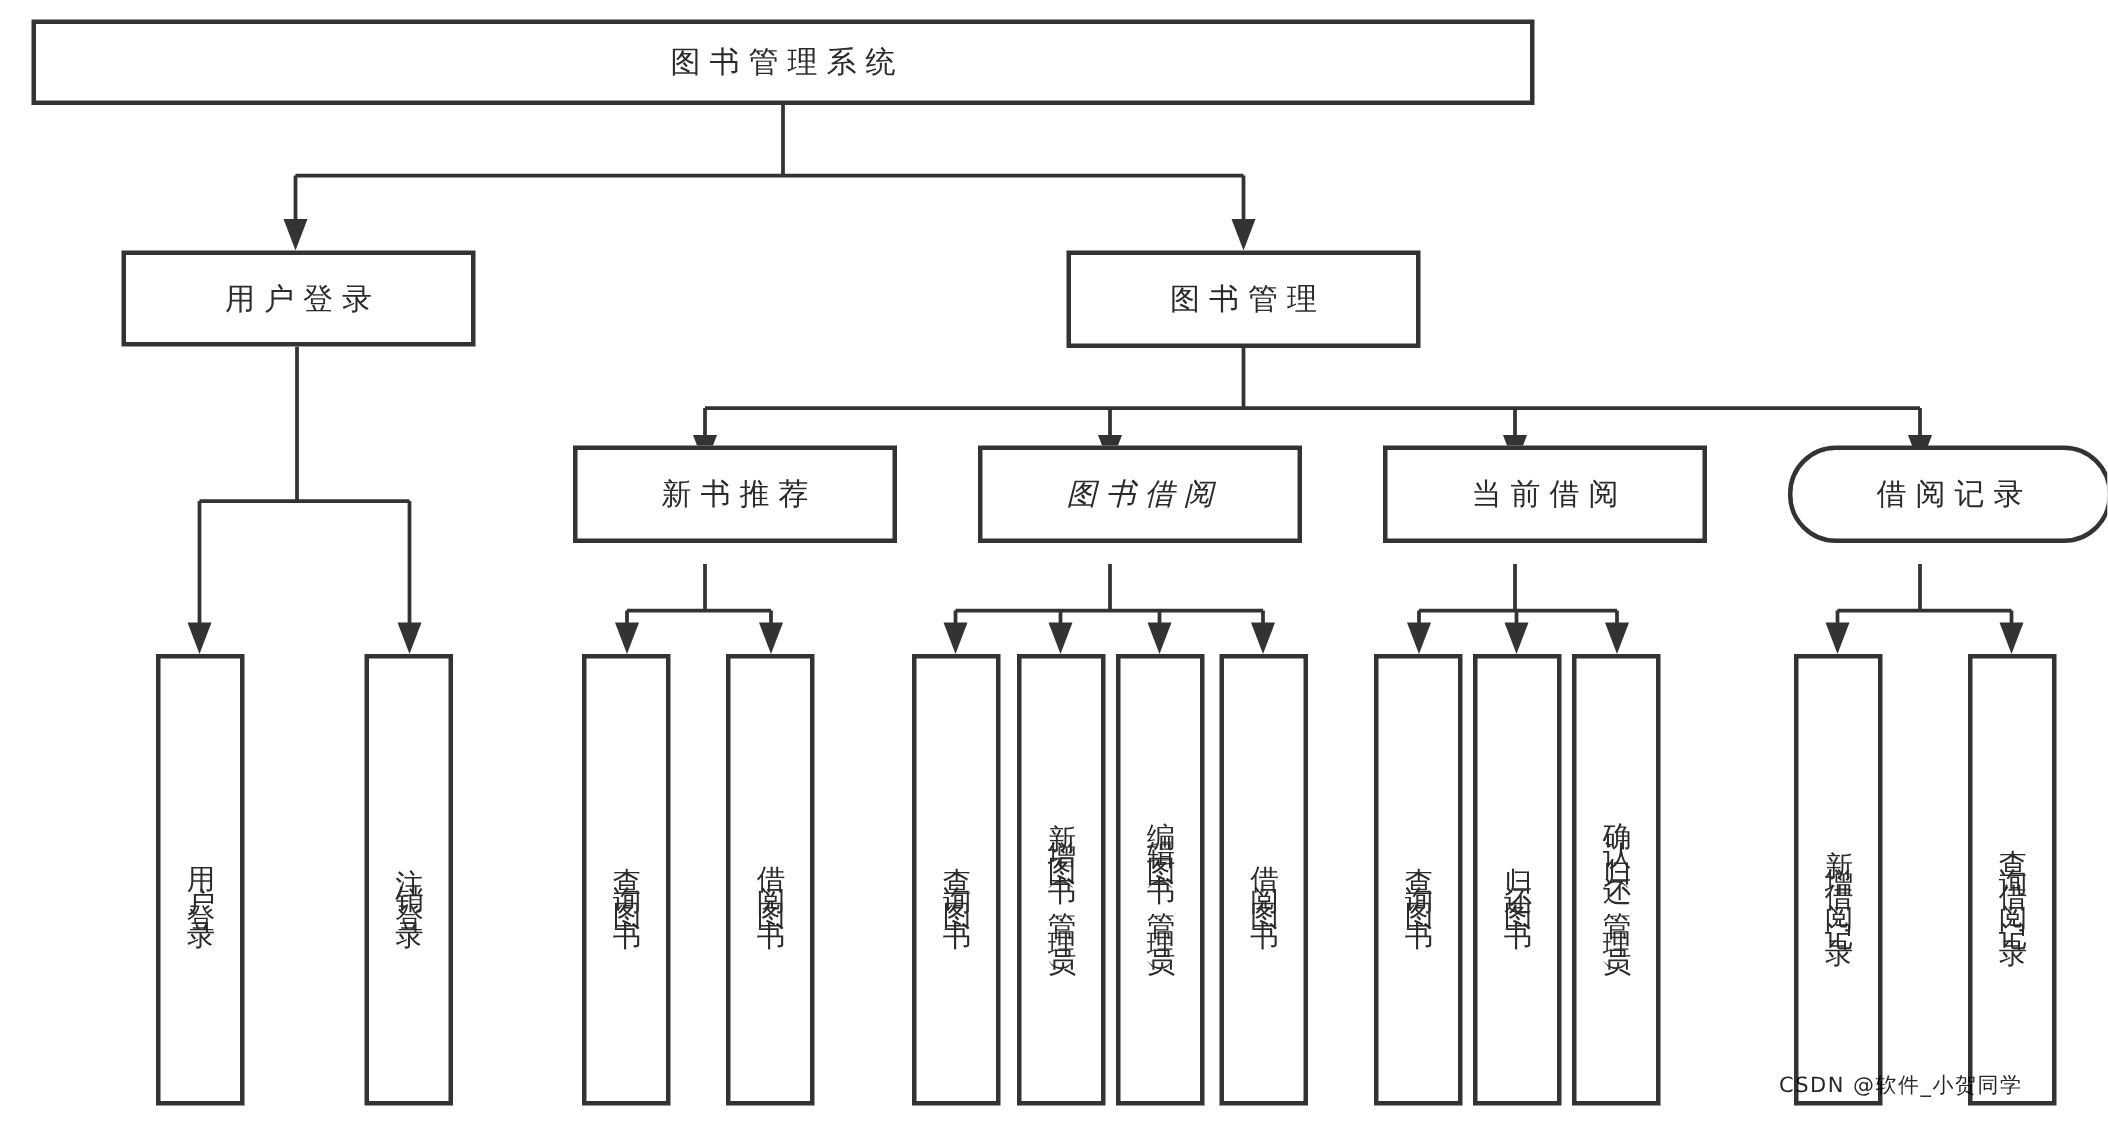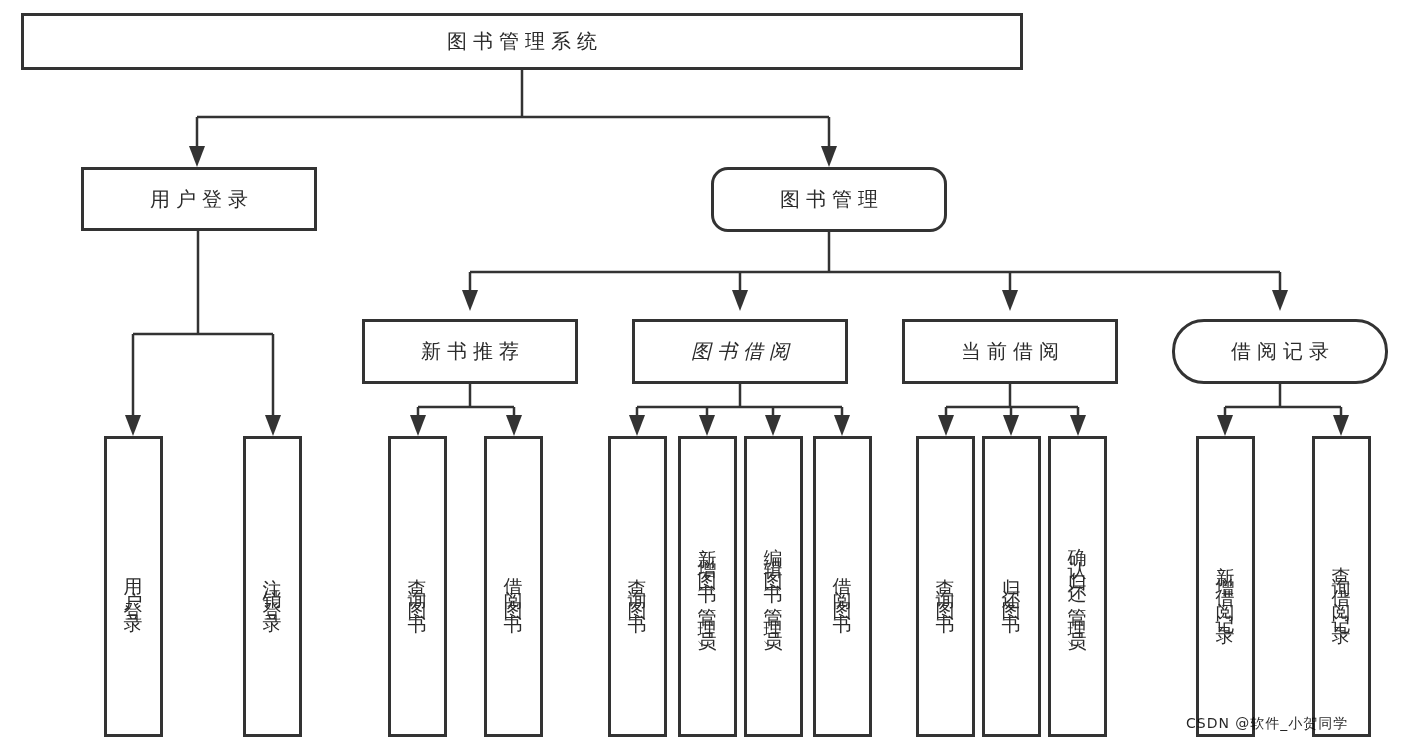--- a/index.html
+++ b/index.html
@@ -33,22 +33,22 @@
     writing-mode:vertical-rl;
     text-orientation:mixed;
     font-size:19px;
     letter-spacing:12px;
     line-height:1;
     white-space:nowrap;
     color:#2b2b2b;
   }
   .root-box{left:21px;top:13px;width:1002px;height:57px;}
   .l2-a{left:81px;top:167px;width:236px;height:64px;}
-  .l2-b{left:711px;top:167px;width:236px;height:65px;border-radius:17px;}
-  .l3{top:319px;width:216px;height:65px;}
+  .l2-b{left:711px;top:167px;width:236px;height:65px;}
+  .l3{top:297px;width:216px;height:65px;margin-left:20px;}
   .l3-0{left:362px;} .l3-1{left:632px;font-style:italic;} .l3-2{left:902px;align-items:center;} .l3-3{left:1172px;border-radius:32px;}
   .lf-0{left:104px;}  .lf-1{left:243px;}
   .lf-2{left:388px;}  .lf-3{left:484px;}
   .lf-4{left:608px;}  .lf-5{left:678px;}  .lf-6{left:744px;}  .lf-7{left:813px;}
   .lf-8{left:916px;}  .lf-9{left:982px;}  .lf-10{left:1048px;}
   .lf-11{left:1196px;} .lf-12{left:1312px;}
   .watermark{
     position:absolute;
     left:1186px;top:715px;
     width:212px;

